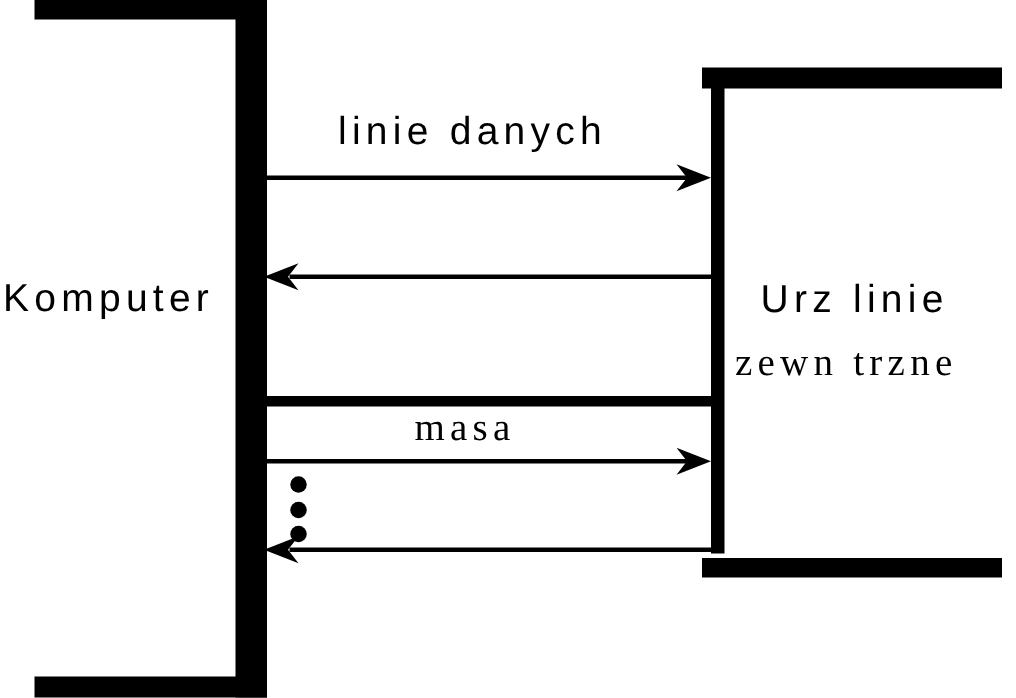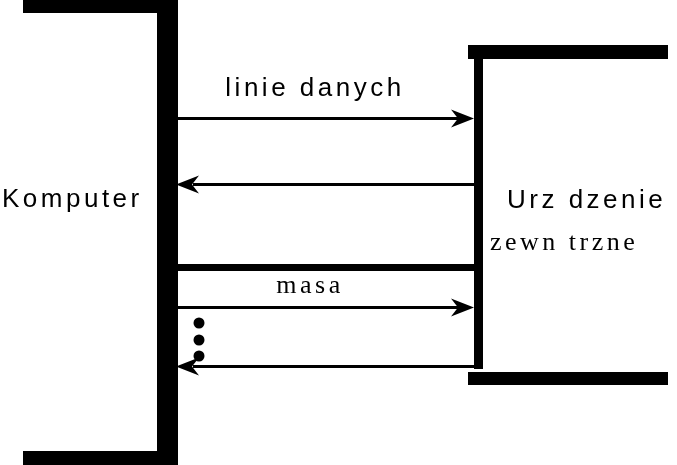--- a/index.html
+++ b/index.html
@@ -90,19 +90,19 @@
 
     <g>
       <circle class="dot" cx="199" cy="323" r="5.5"></circle>
       <circle class="dot" cx="199" cy="340" r="5.5"></circle>
       <circle class="dot" cx="199" cy="356" r="5.5"></circle>
     </g>
   </svg>
 
   <div class="label lbl-komputer">Komputer</div>
 
-  <div class="label lbl-urz-1">Urz dzenie</div>
+  <div class="label lbl-urz-1">Urz linie</div>
   <div class="label lbl-urz-2">zewn trzne</div>
 
   <div class="label lbl-centered lbl-danych">linie danych</div>
   <div class="label lbl-centered lbl-masa">masa</div>
 
 </div>
 
 </body></html>

